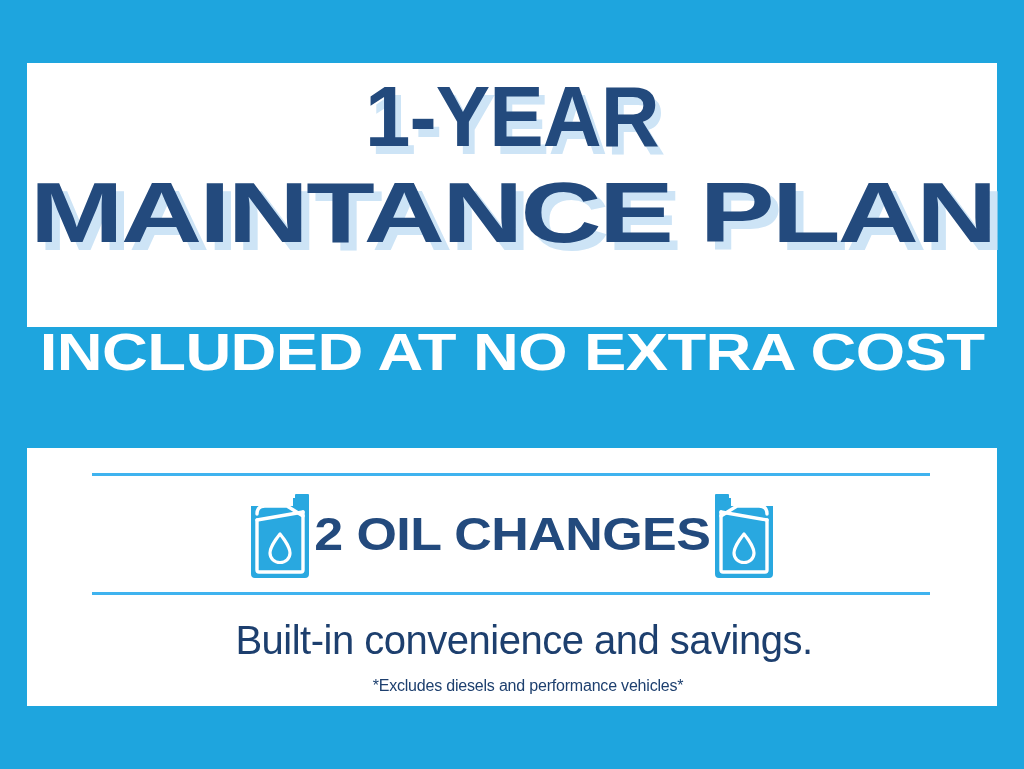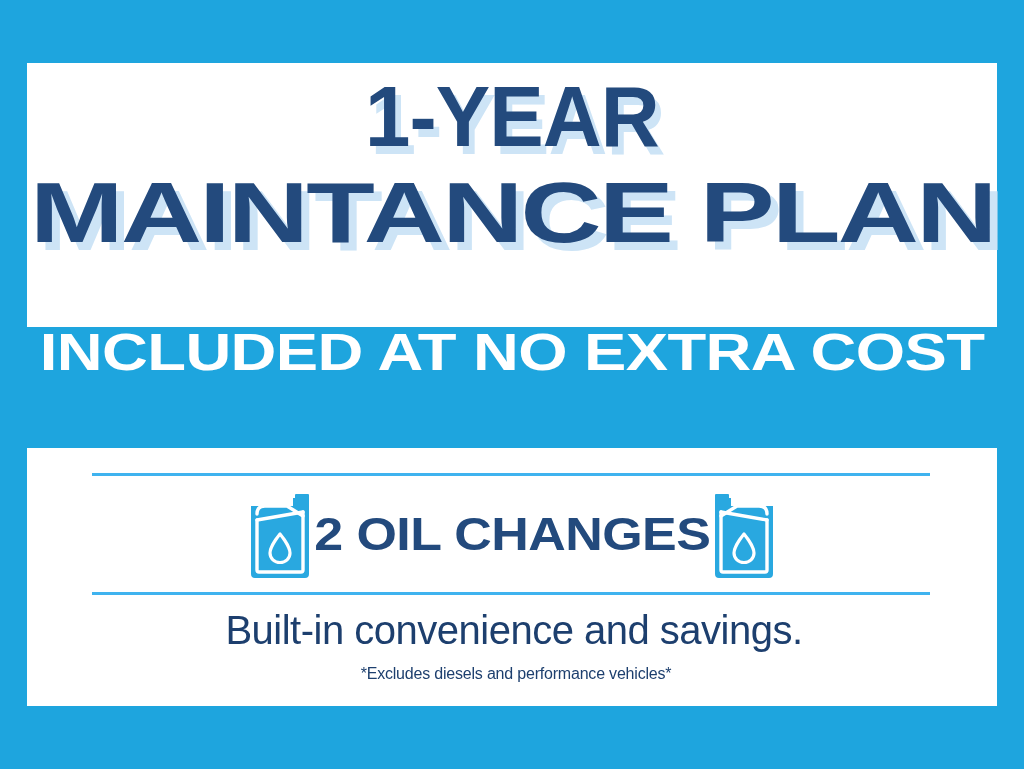--- a/index.html
+++ b/index.html
@@ -138,36 +138,36 @@
     left: 0;
     top: 158px;
     width: 970px;
     text-align: center;
     color: #1d3f6e;
     font-family: "Liberation Sans", sans-serif;
     font-weight: normal;
     font-size: 40px;
     letter-spacing: -0.5px;
     white-space: nowrap;
-    margin: 2px;
+    margin: 12px;
   }
 
   .footnote {
     position: absolute;
     left: 0;
     top: 213px;
     width: 970px;
     text-align: center;
     color: #1d3f6e;
     font-family: "Liberation Sans", sans-serif;
     font-weight: normal;
     font-size: 16px;
     letter-spacing: -0.2px;
     white-space: nowrap;
-    margin: 4px;
+    margin: 16px;
   }
 </style>
 </head>
 <body>
 
 <div id="poster">
 
   <div class="panel-top">
     <div class="headline headline-1">1-YEAR</div>
     <div class="headline headline-2">MAINTANCE PLAN</div>

